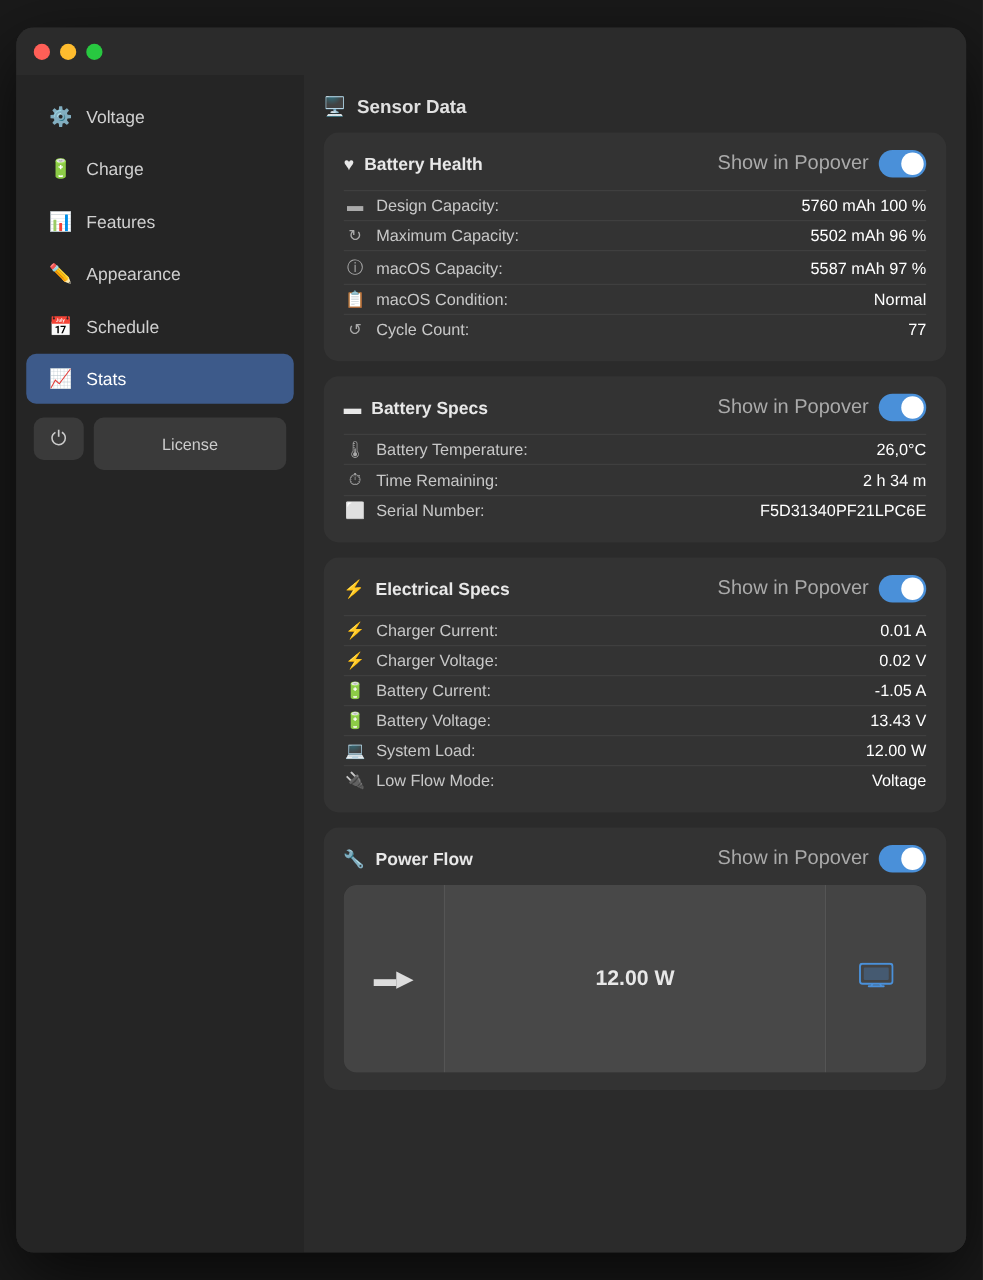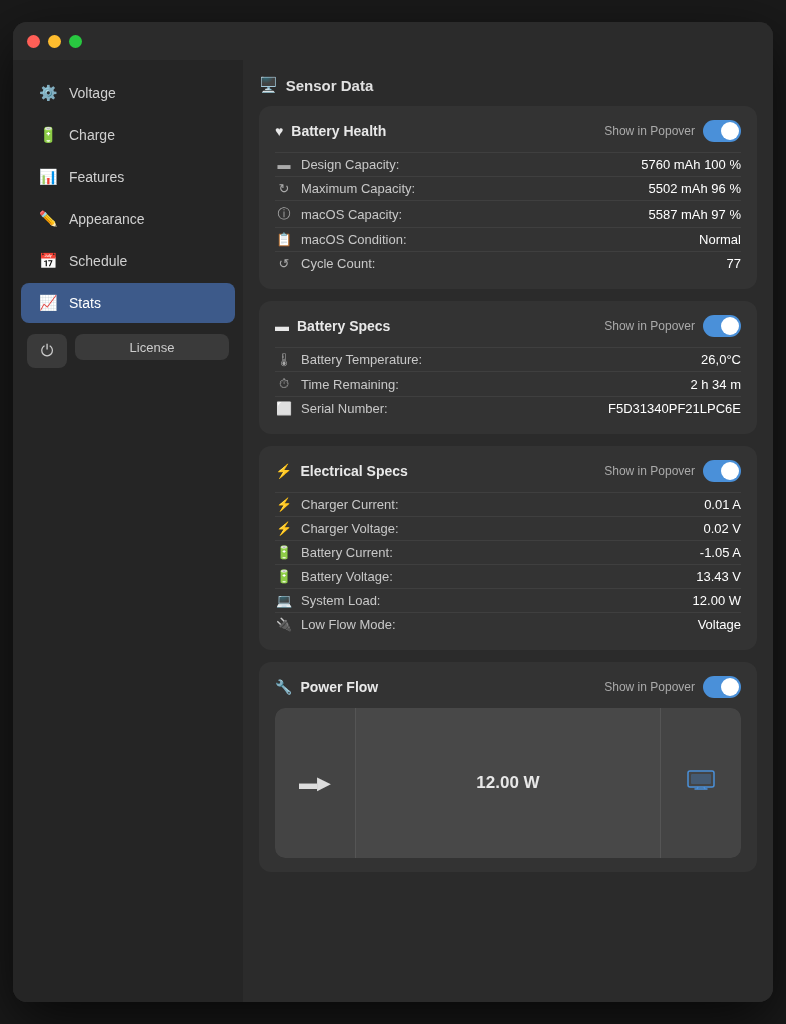--- a/index.html
+++ b/index.html
@@ -107,21 +107,21 @@
       background: #3a3a3a;
       border: none;
       border-radius: 8px;
       color: #ccc;
       font-size: 16px;
       cursor: pointer;
       display: flex; align-items: center; justify-content: center;
     }
     .btn-license {
       flex: 1;
-      height: 26px;
+      height: 42px;
       background: #3a3a3a;
       border: none;
       border-radius: 8px;
       color: #ccc;
       font-size: 13px;
       cursor: pointer;
     }
     .main {
       flex: 1;
       padding: 16px;
@@ -158,21 +158,21 @@
       align-items: center;
       gap: 8px;
       font-size: 14px;
       font-weight: 600;
       color: #e8e8e8;
     }
     .card-row-header-right {
       display: flex;
       align-items: center;
       gap: 8px;
-      font-size: 12px;
+      font-size: 16px;
       color: #aaa;
     }
     .toggle {
       width: 38px;
       height: 22px;
       background: #4a90d9;
       border-radius: 11px;
       position: relative;
       cursor: pointer;
     }

